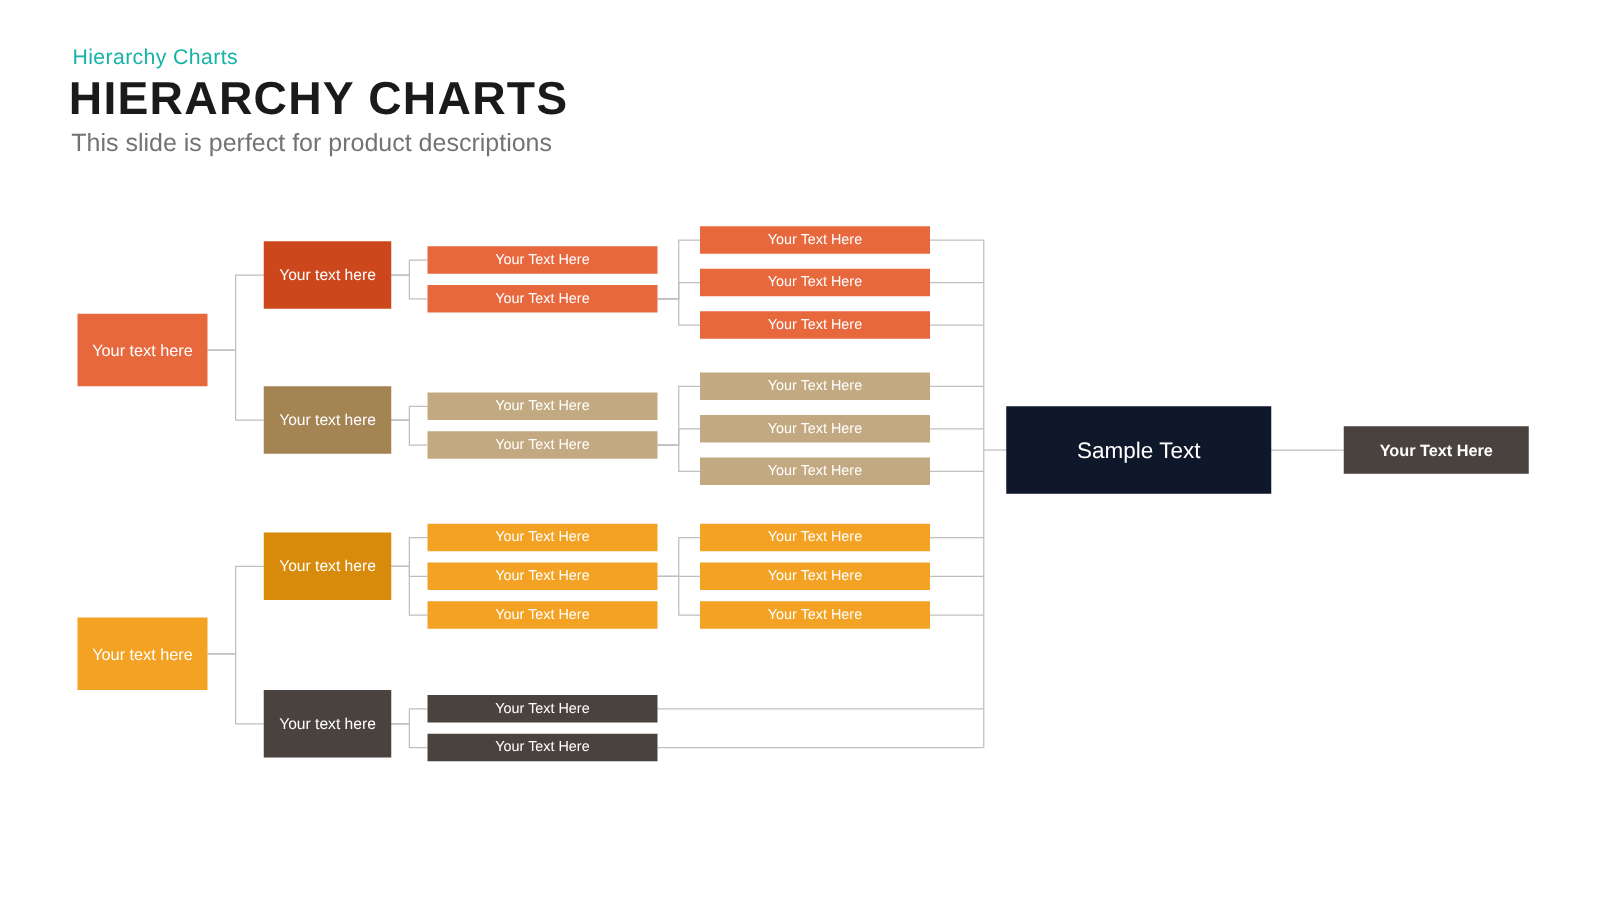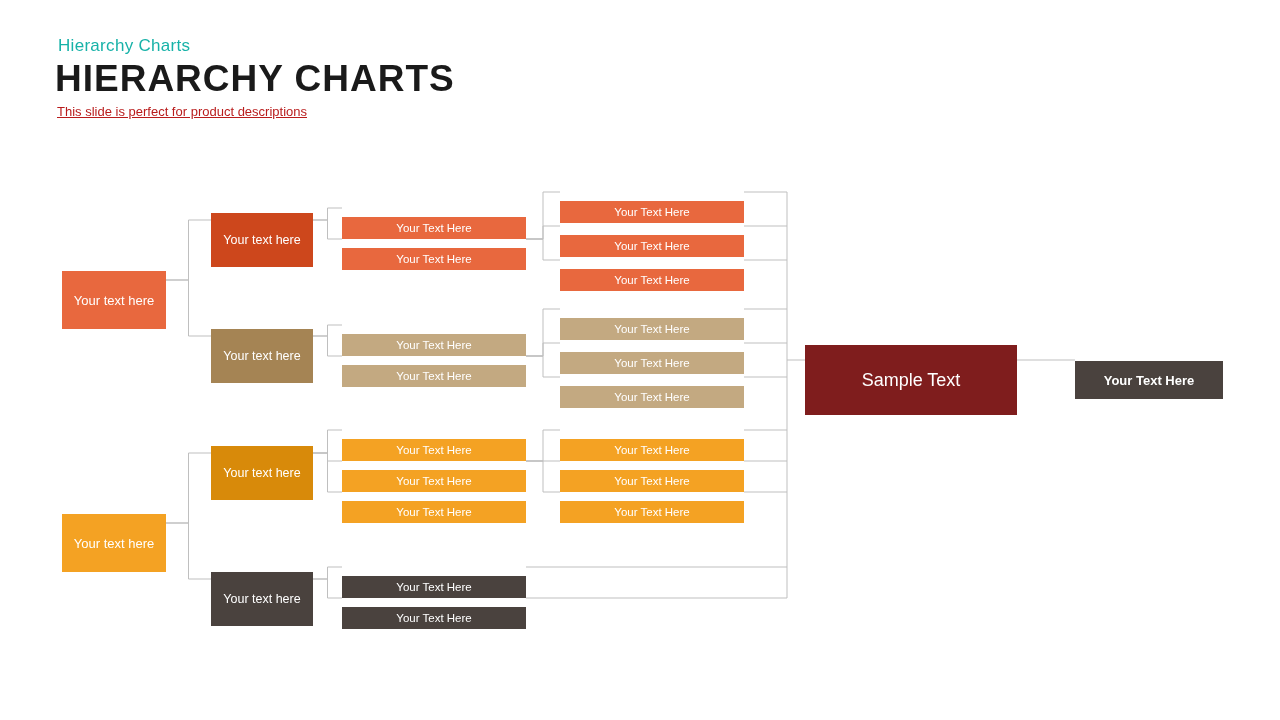--- a/index.html
+++ b/index.html
@@ -1,21 +1,21 @@
 <!DOCTYPE html>
 <html><head>
 <meta charset="utf-8">
 <style>
   html, body { margin:0; padding:0; width:1280px; height:720px; background:#fff; font-family:"Helvetica Neue", Arial, sans-serif; }
   .stage { position:relative; width:1280px; height:720px;border-radius:10px; }
   .eyebrow { position:absolute; left:58px; top:36px; font-size:17px; color:#17b2a8; letter-spacing:.3px; }
   .title   { position:absolute; left:55px; top:58px; font-size:37px; font-weight:800; letter-spacing:1px; color:#1a1a1a; }
-  .subtitle{ position:absolute; left:57px; top:104px; font-size:13px; color:#b91c1c;text-decoration:underline; }
+  .subtitle{ position:absolute; left:57px; top:104px; font-size:20px; color:#737373; }
   svg.wires { position:absolute; left:0; top:0; }
-  .node { position:absolute; display:flex; align-items:center; justify-content:center; color:#fff; font-size:12px; text-align:center; box-sizing:border-box;margin-top:20px; }
+  .node { position:absolute; display:flex; align-items:center; justify-content:center; color:#fff; font-size:12px; text-align:center; box-sizing:border-box; }
   .big   { width:104px; height:58px; font-size:13px; }
   .mid   { width:102px; height:54px; font-size:12.5px; }
   .bar   { width:184px; height:22px; font-size:11.5px; }
   .out   { width:184px; height:22px; font-size:11.5px; }
   .sample{ width:212px; height:70px; font-size:18px; }
   .final { width:148px; height:38px; font-size:13px; font-weight:600; }
 </style>
 </head>
 <body>
 <div class="stage">
@@ -80,15 +80,15 @@
     <div class="node mid" style="left: 211px; top: 426px; background: rgb(216, 138, 10);">Your text here</div>
     <div class="node bar" style="left: 342px; top: 419px; background: rgb(244, 162, 35);">Your Text Here</div>
     <div class="node bar" style="left: 342px; top: 450px; background: rgb(244, 162, 35);">Your Text Here</div>
     <div class="node bar" style="left: 342px; top: 481px; background: rgb(244, 162, 35);">Your Text Here</div>
     <div class="node out" style="left: 560px; top: 419px; background: rgb(244, 162, 35);">Your Text Here</div>
     <div class="node out" style="left: 560px; top: 450px; background: rgb(244, 162, 35);">Your Text Here</div>
     <div class="node out" style="left: 560px; top: 481px; background: rgb(244, 162, 35);">Your Text Here</div>
     <div class="node mid" style="left: 211px; top: 552px; background: rgb(74, 66, 62);">Your text here</div>
     <div class="node bar" style="left: 342px; top: 556px; background: rgb(74, 66, 62);">Your Text Here</div>
     <div class="node bar" style="left: 342px; top: 587px; background: rgb(74, 66, 62);">Your Text Here</div>
-    <div class="node sample" style="left: 805px; top: 325px; background: #7f1d1d; text-align: center;">Sample Text</div>
+    <div class="node sample" style="left: 805px; top: 325px; background: #0f172a; text-align: center;">Sample Text</div>
     <div class="node final" style="left: 1075px; top: 341px; background: rgb(74, 66, 62);">Your Text Here</div>
   </div>
 
 </body></html>

